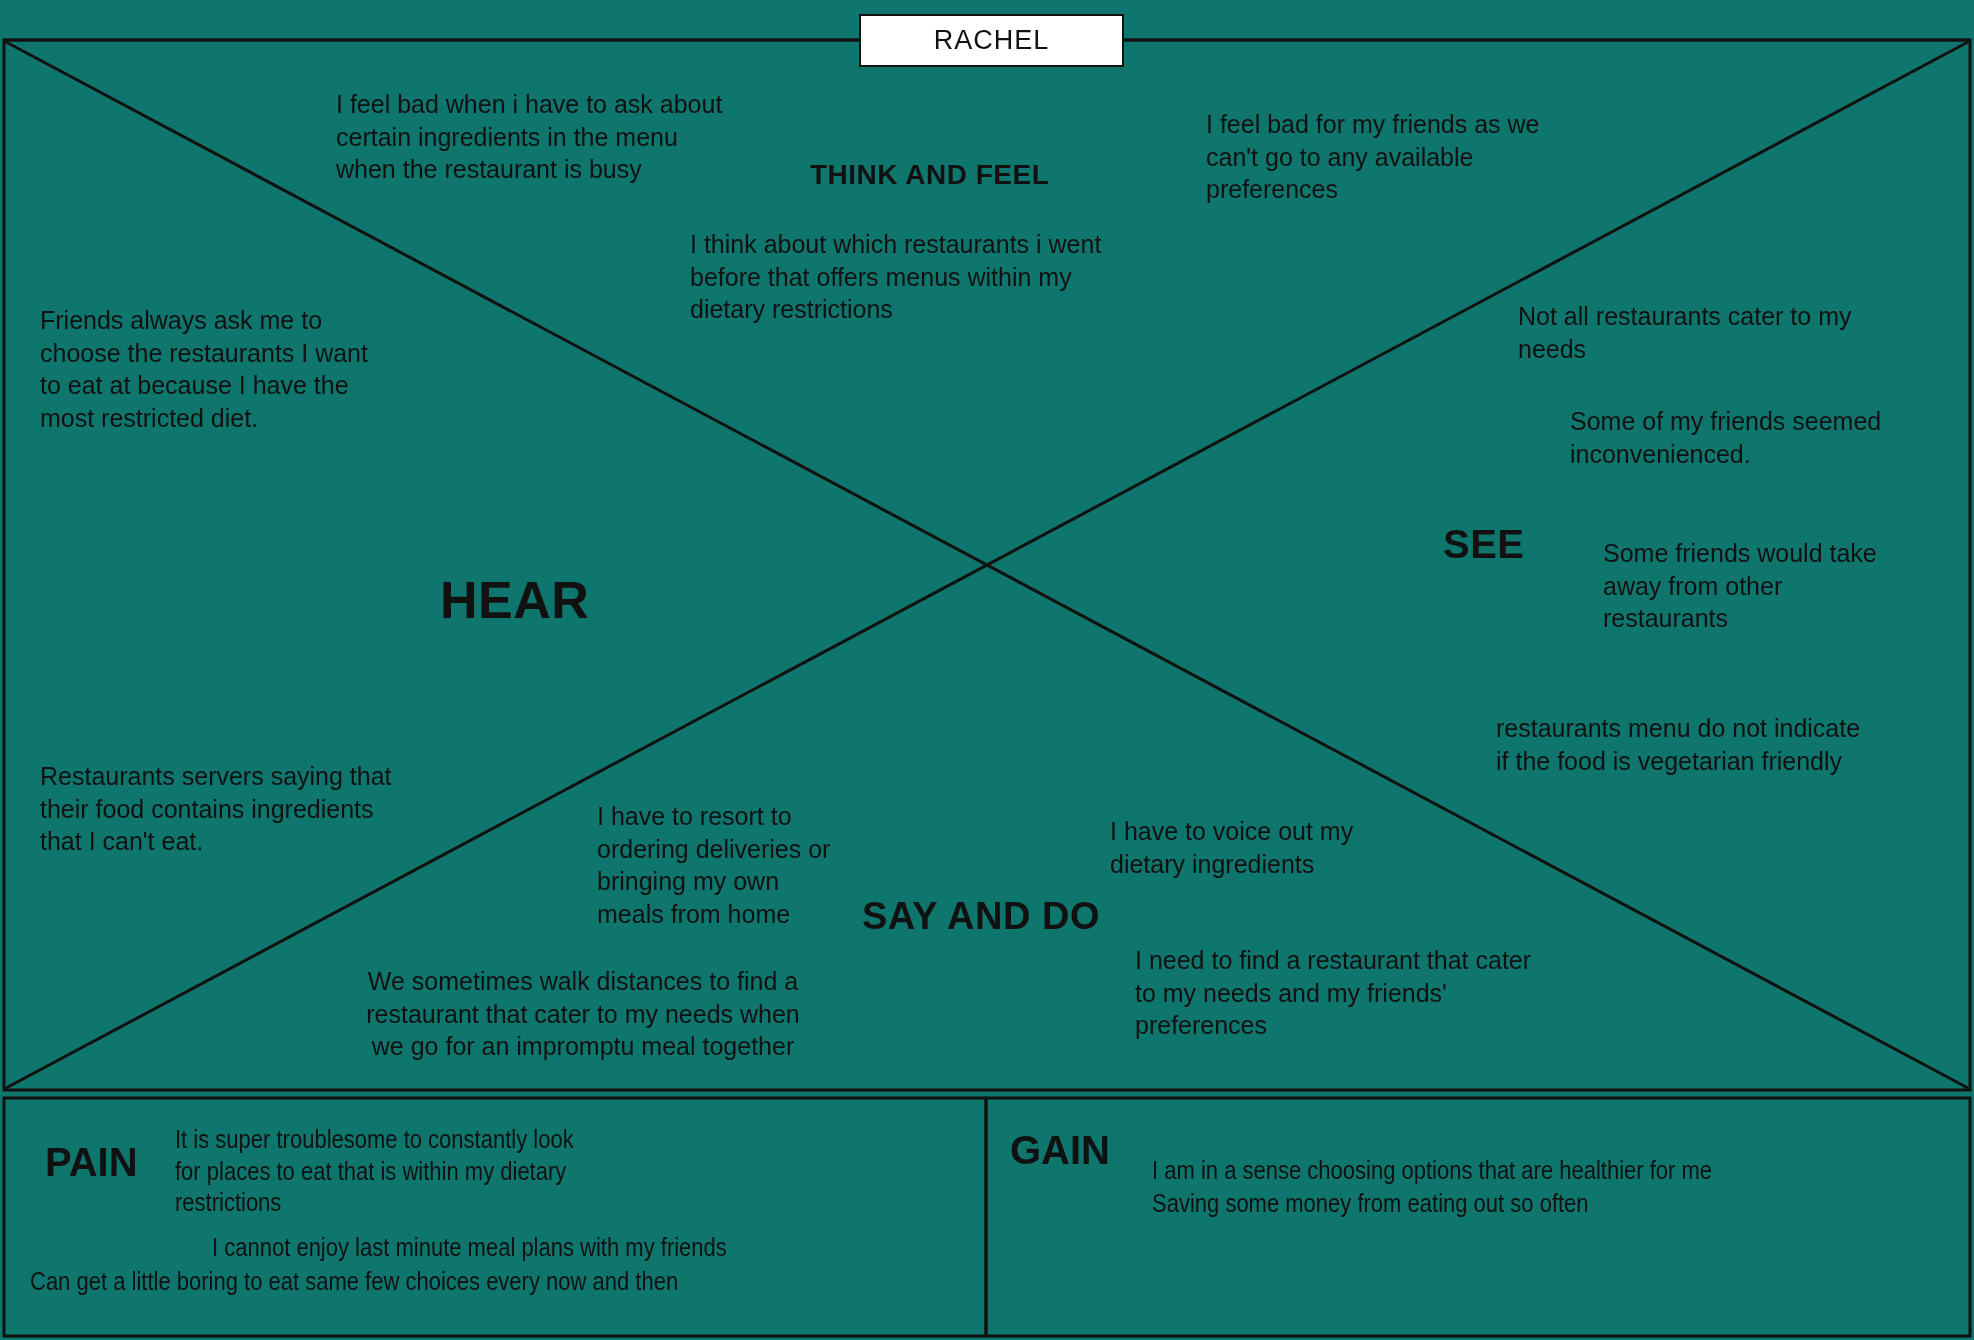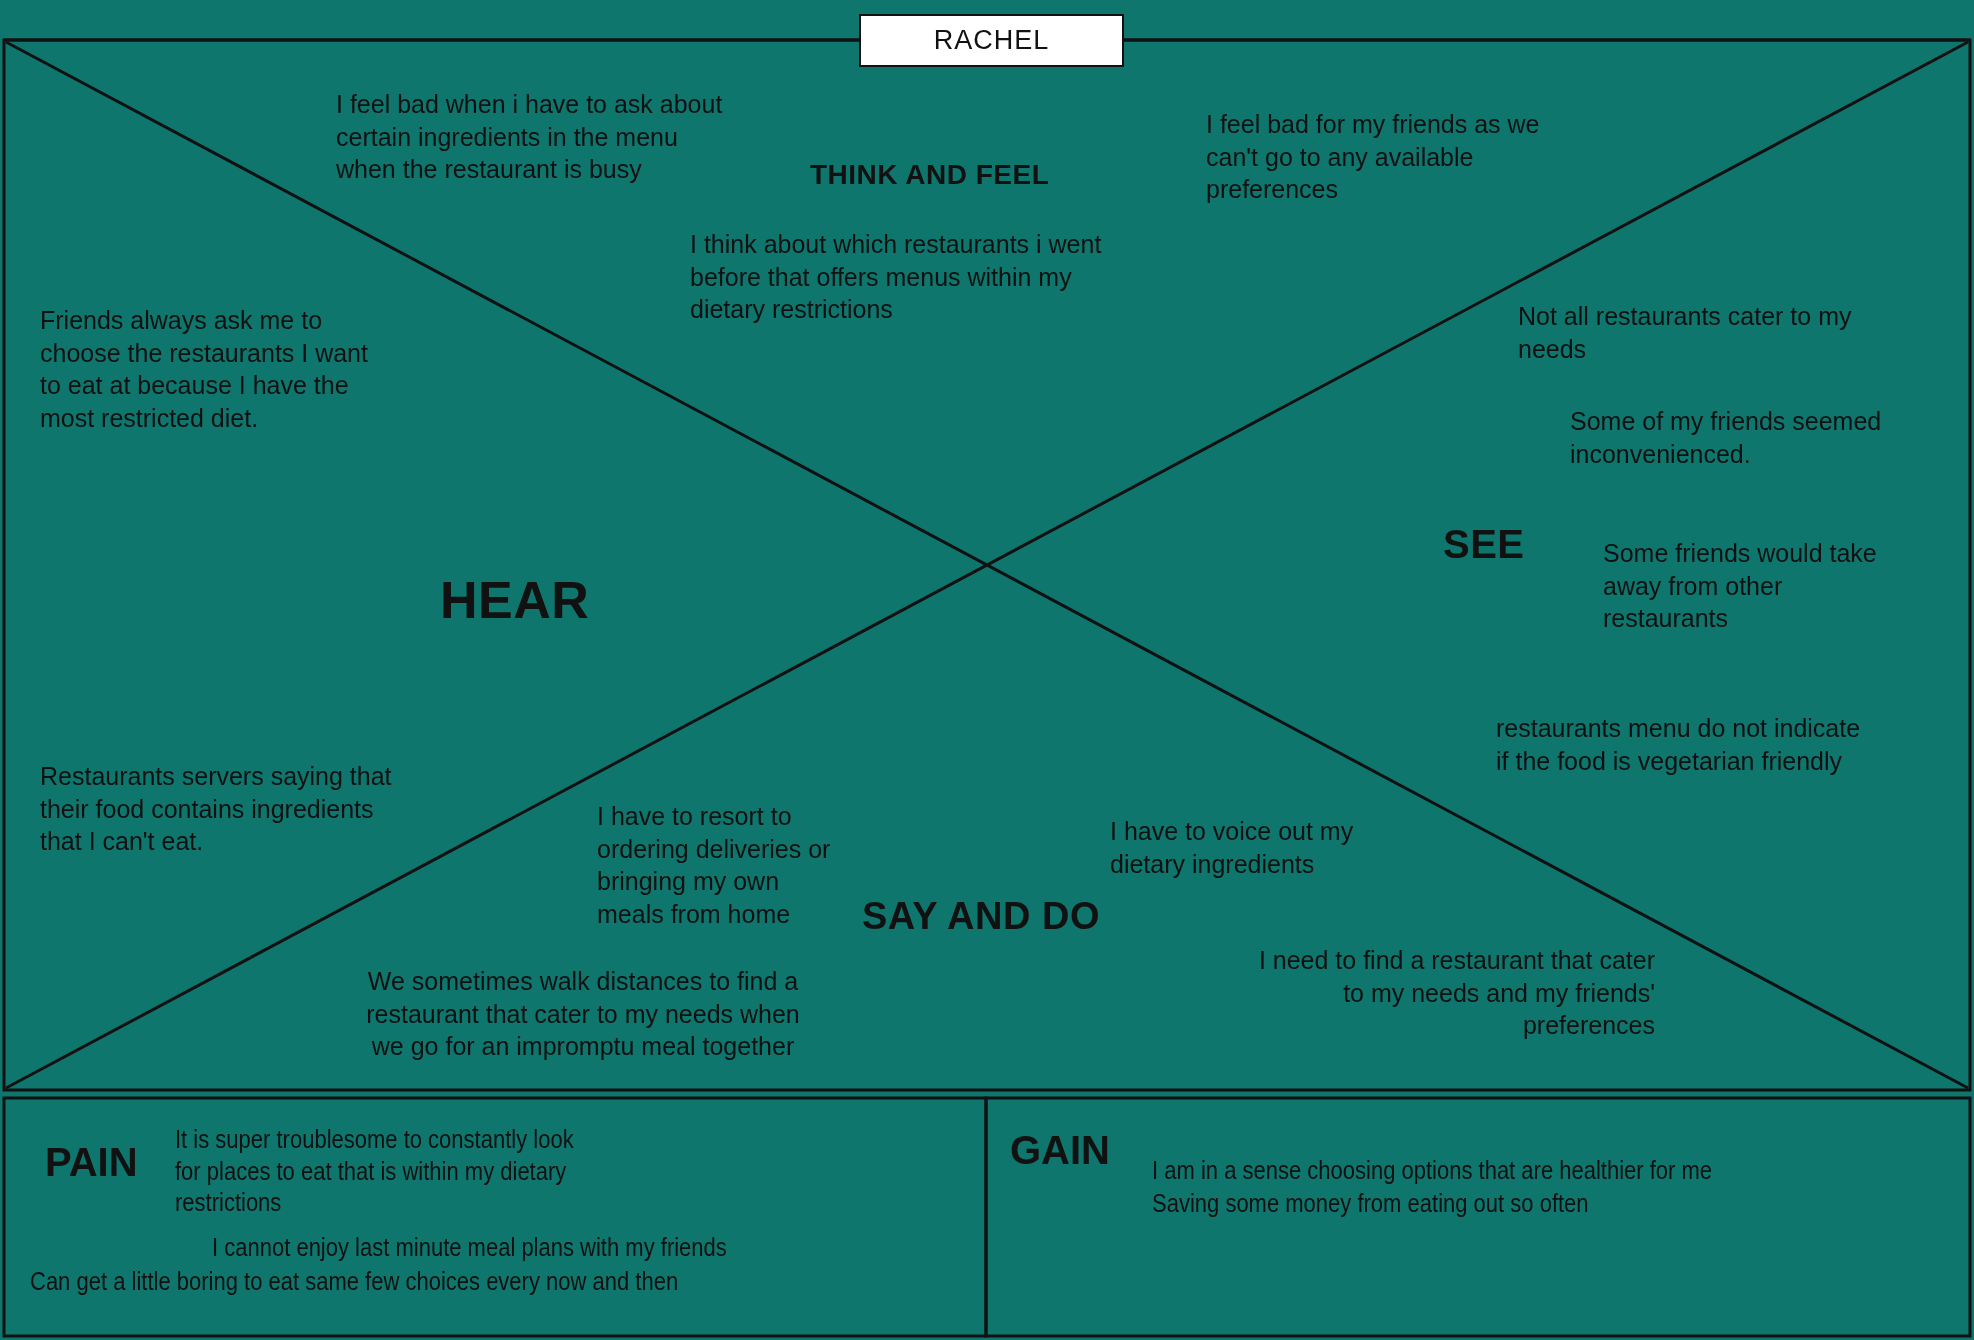--- a/index.html
+++ b/index.html
@@ -43,21 +43,21 @@
   #note-hear-2{ left:40px; top:610px; width:470px; }
   #note-hear-3{ left:40px; top:760px; width:470px; }
   
   #note-see-1{ left:1518px; top:300px; width:440px; }
   #note-see-2{ left:1570px; top:405px; width:400px; }
   #note-see-3{ left:1603px; top:537px; width:360px; }
   #note-see-4{ left:1496px; top:712px; width:480px; }
   
   #note-sd-1{ left:597px; top:800px; width:300px; }
   #note-sd-2{ left:1110px; top:815px; width:330px; }
-  #note-sd-3{ left:1135px; top:944px; width:520px;text-align:right; }
+  #note-sd-3{ left:1135px; top:944px; width:520px; }
   #note-sd-4{ left:293px; top:965px; width:580px;text-align:center; }
 
   
   .panel-label{ position:absolute; font-weight:bold; font-size:40px; color:#111; z-index:4; }
   #label-pain{ left:45px; top:1140px; }
   #label-gain{ left:1010px; top:1128px; }
 
   .cond{ font-family:"Liberation Sans Narrow","Liberation Sans", sans-serif; transform:scaleX(0.88); transform-origin:left top; }
 
   .panel-note{ position:absolute; font-size:25px; line-height:1.26; color:#111; z-index:3; white-space:pre-line; }

